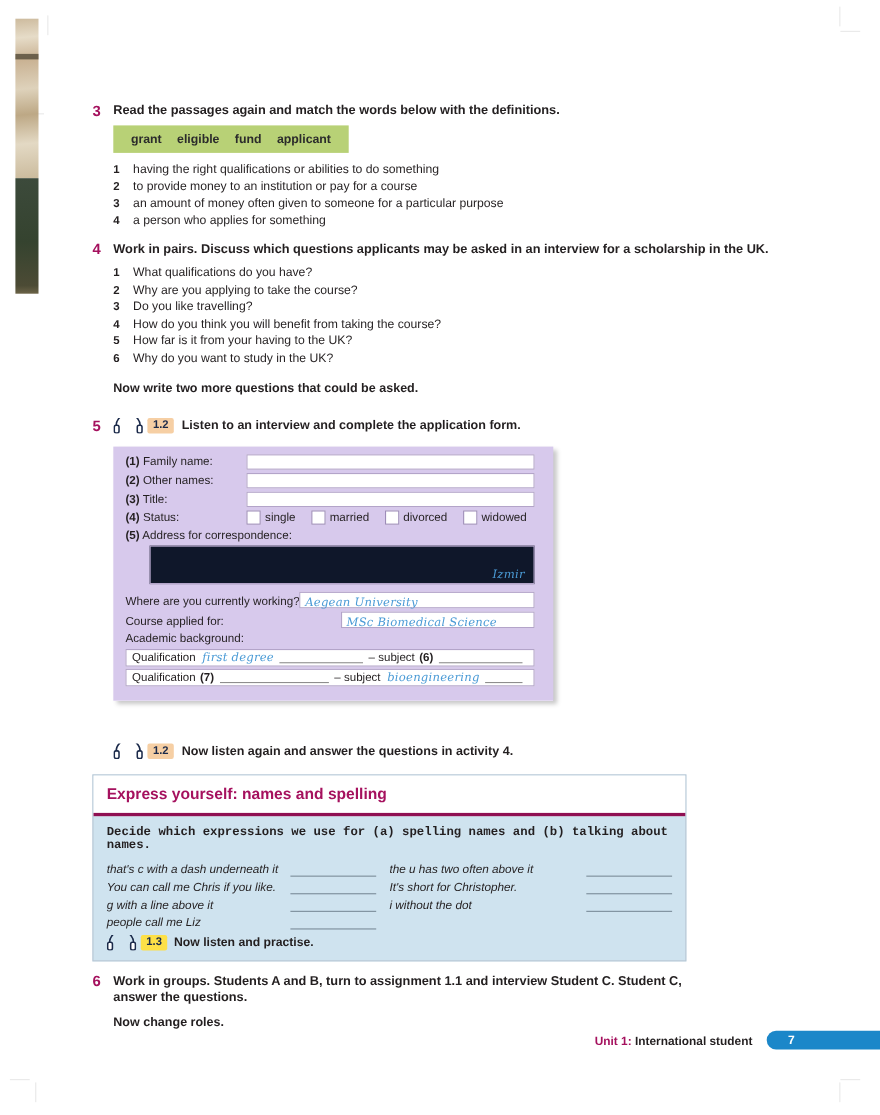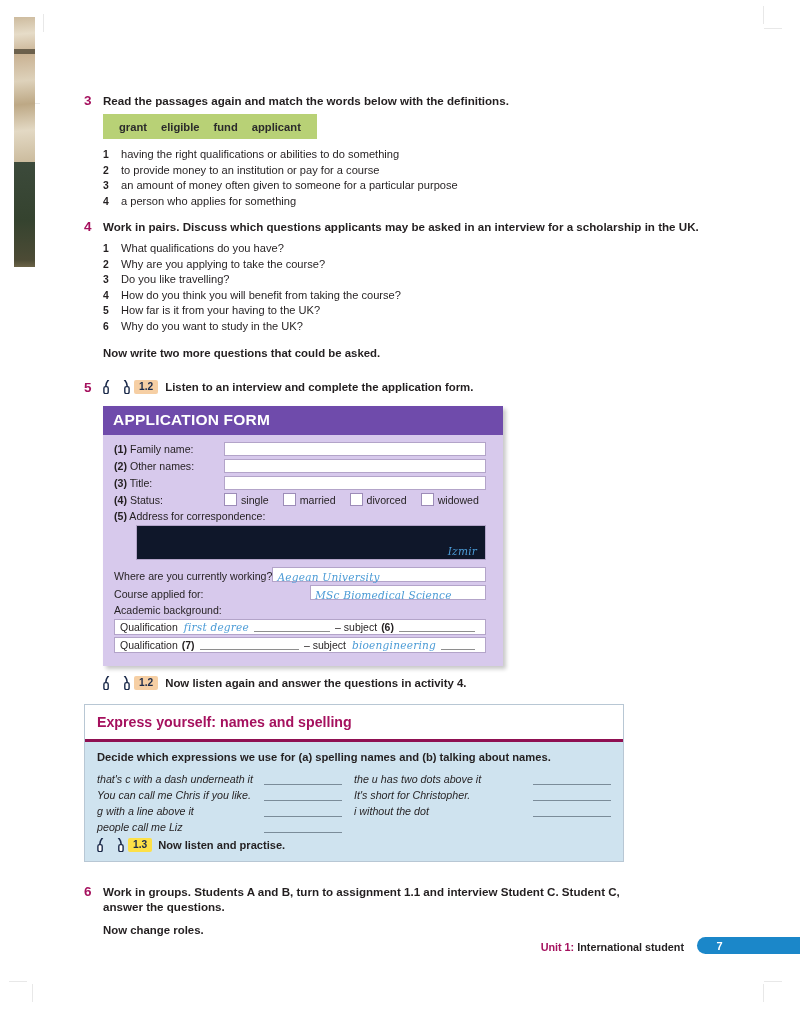--- a/index.html
+++ b/index.html
@@ -201,21 +201,21 @@
   }
   .express-head {
     background: #ffffff;
     color: #a5115e;
     font-weight: bold;
     font-size: 14.2px;
     padding: 9px 0 9px 12px;
     border-bottom: 3px solid #8f1052;
   }
   .express-body { padding: 9px 12px 9px 12px; }
-  .express-intro { font-weight: bold; font-size: 11.2px; margin-bottom: 6px; }
+  .express-intro { font-weight: bold; font-size: 11.2px; margin-bottom: 6px; font-family: Liberation Mono, monospace; }
   .ey-grid { display: flex; }
   .ey-col { width: 50%; }
   .ey-item { display: flex; align-items: flex-end; height: 16px; }
   .ey-text {
     font-style: italic;
     font-size: 10.7px;
     white-space: nowrap;
   }
   .ey-rule {
     border-bottom: 1px solid #7b8c99;
@@ -341,21 +341,20 @@
           <path d="M2.6 10.2 V7.2 A10.4 10.4 0 0 1 24.4 7.2 V10.2" fill="none" stroke="#1b2a4a" stroke-width="1.5"></path>
           <rect x="0.9" y="6.6" width="4.3" height="7.0" rx="1.6" fill="#ffffff" stroke="#1b2a4a" stroke-width="1.4"></rect>
           <rect x="21.8" y="6.6" width="4.3" height="7.0" rx="1.6" fill="#ffffff" stroke="#1b2a4a" stroke-width="1.4"></rect>
         </svg>
       </span>
       <span class="track-tag">1.2</span>
       <span style="font-weight:bold;font-size:11.4px;margin-left:7px;">Listen to an interview and complete the application form.</span>
     </div>
 
     <div class="form-wrap">
-      <div class="form-title">APPLICATION FORM</div>
       <div class="form-body">
 
         <div class="f-row">
           <div class="f-label">
             <b>(1)</b>
             <span>Family name:</span>
           </div>
           <div class="f-input"></div>
         </div>
 
@@ -469,21 +468,21 @@
             <span class="ey-text">g with a line above it</span>
             <span class="ey-rule"></span>
           </div>
           <div class="ey-item">
             <span class="ey-text">people call me Liz</span>
             <span class="ey-rule"></span>
           </div>
         </div>
         <div class="ey-col">
           <div class="ey-item">
-            <span class="ey-text">the u has two dots above it</span>
+            <span class="ey-text">the u has two often above it</span>
             <span class="ey-rule" style="margin-right:0;"></span>
           </div>
           <div class="ey-item">
             <span class="ey-text">It's short for Christopher.</span>
             <span class="ey-rule" style="margin-right:0;"></span>
           </div>
           <div class="ey-item">
             <span class="ey-text">i without the dot</span>
             <span class="ey-rule" style="margin-right:0;"></span>
           </div>

